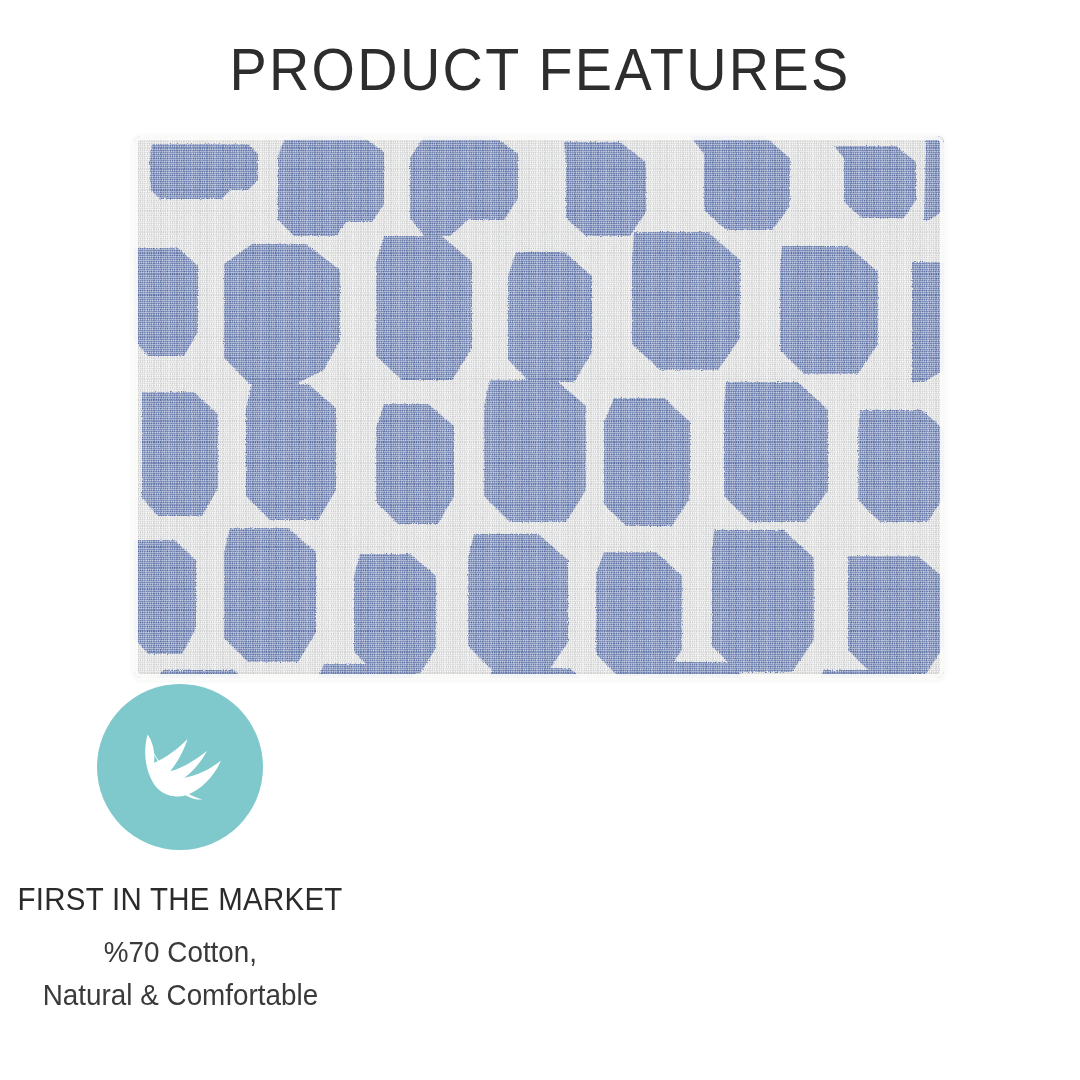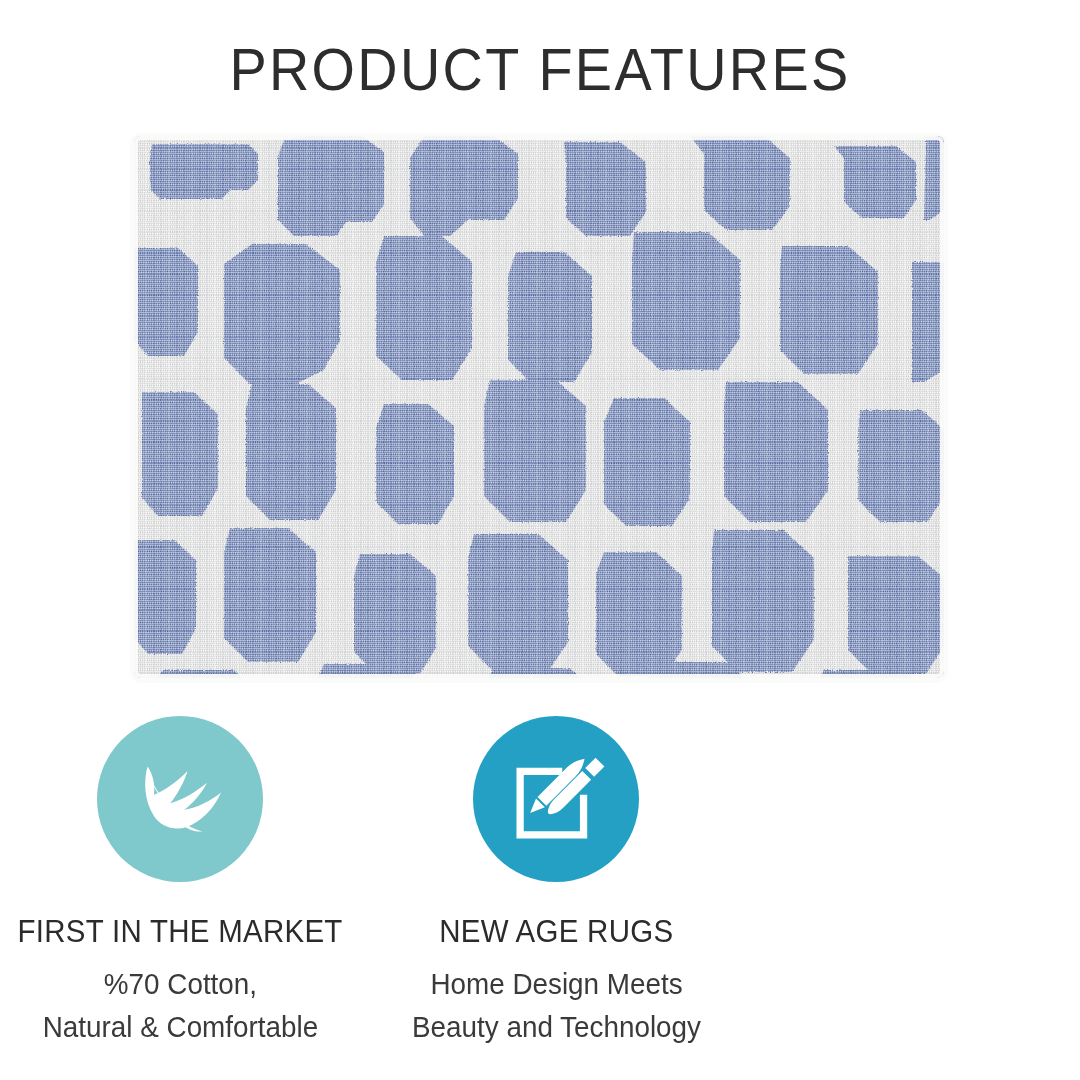--- a/index.html
+++ b/index.html
@@ -83,25 +83,24 @@
     inset: 0;
     border-radius: 7px;
     box-shadow: inset 0 0 0 4px rgba(252,252,251,0.92),
                 inset 0 0 7px rgba(150,155,165,0.28);
     pointer-events: none;
   }
 
   
   .features {
     position: absolute;
-    top: 716px;
+    top: 684px;
     left: 0;
     width: 1064px;
     display: flex;
-    gap: 16px;
   }
   .feature {
     width: 360px;
     display: flex;
     flex-direction: column;
     align-items: center;
   }
   .circle {
     width: 166px;
     height: 166px;
@@ -221,35 +220,15 @@
         <path fill="#ffffff" d="M18 22 C26 40 36 58 50 72 C56 78 64 81 71 80 C60 78 50 70 42 60 C32 48 24 35 18 22 Z"></path>
       </svg>
     </div>
     <div class="f-head">FIRST IN THE MARKET</div>
     <div class="f-body">
       <div>%70 Cotton,</div>
       <div>Natural &amp; Comfortable</div>
     </div>
   </div>
 
-  <div class="feature">
-    <div class="circle" style="background:#24a0c4;color:#24a0c4">
-      <svg width="104" height="104" viewBox="0 0 100 100">
-        <path fill="#ffffff" d="M12 20 h44 v7 H19 v54 h54 V46 h7 v42 H12 Z"></path>
-        <g transform="rotate(45 52 48)">
-          <path fill="#ffffff" d="M44 4 c4 6 6 12 6 18 v40 h-12 V22 c0 -6 2 -12 6 -18 Z"></path>
-          <path fill="#ffffff" d="M38 64 h12 l-6 14 Z"></path>
-        </g>
-        <g transform="rotate(45 64 40)">
-          <path fill="#ffffff" d="M60 2 h12 v14 h-12 Z"></path>
-          <path fill="#ffffff" d="M60 20 h12 v38 c0 8 -4 14 -6 14 s-6 -6 -6 -14 Z"></path>
-        </g>
-      </svg>
-    </div>
-    <div class="f-head">NEW AGE RUGS</div>
-    <div class="f-body">
-      <div>Home Design Meets</div>
-      <div>Beauty and Technology</div>
-    </div>
-  </div>
 
 
 </div>
 
 </body></html>

